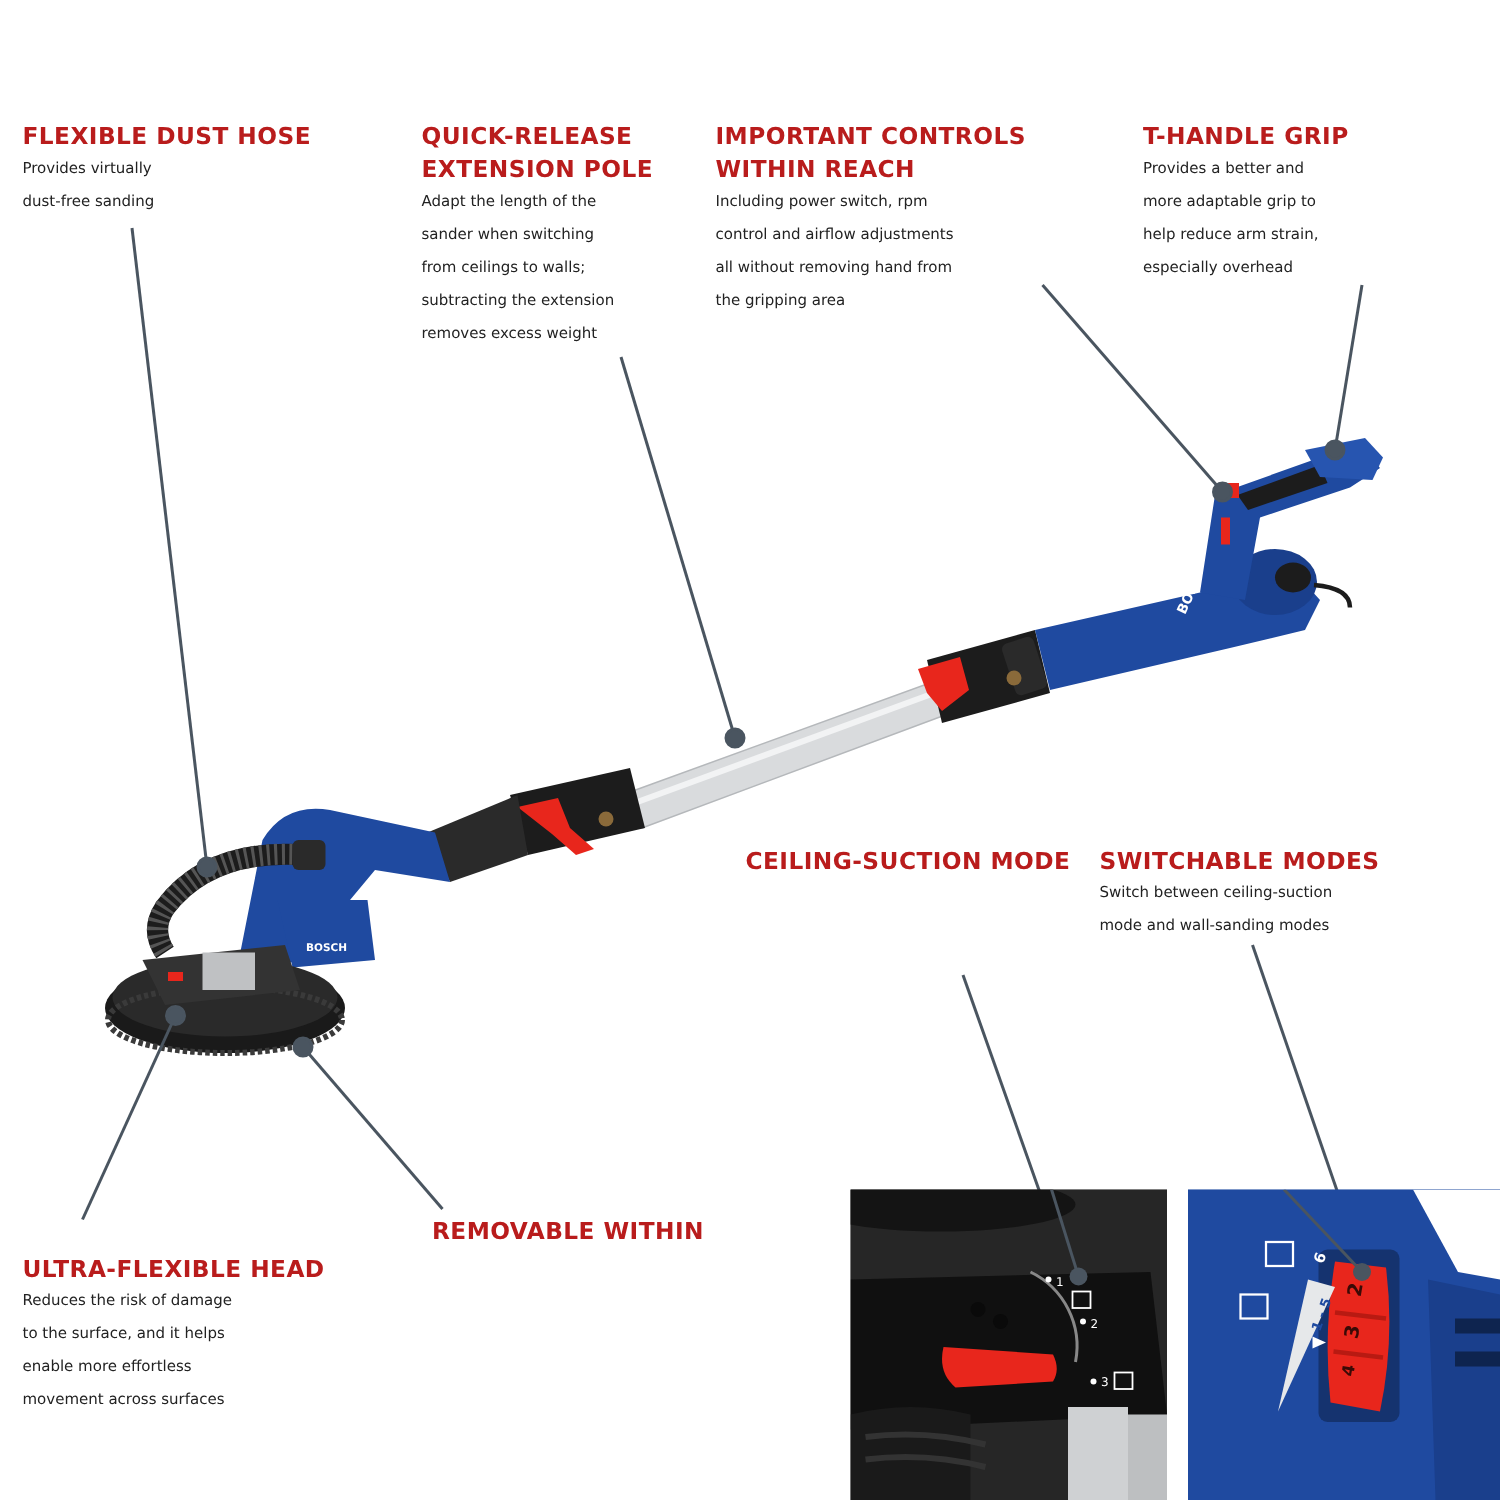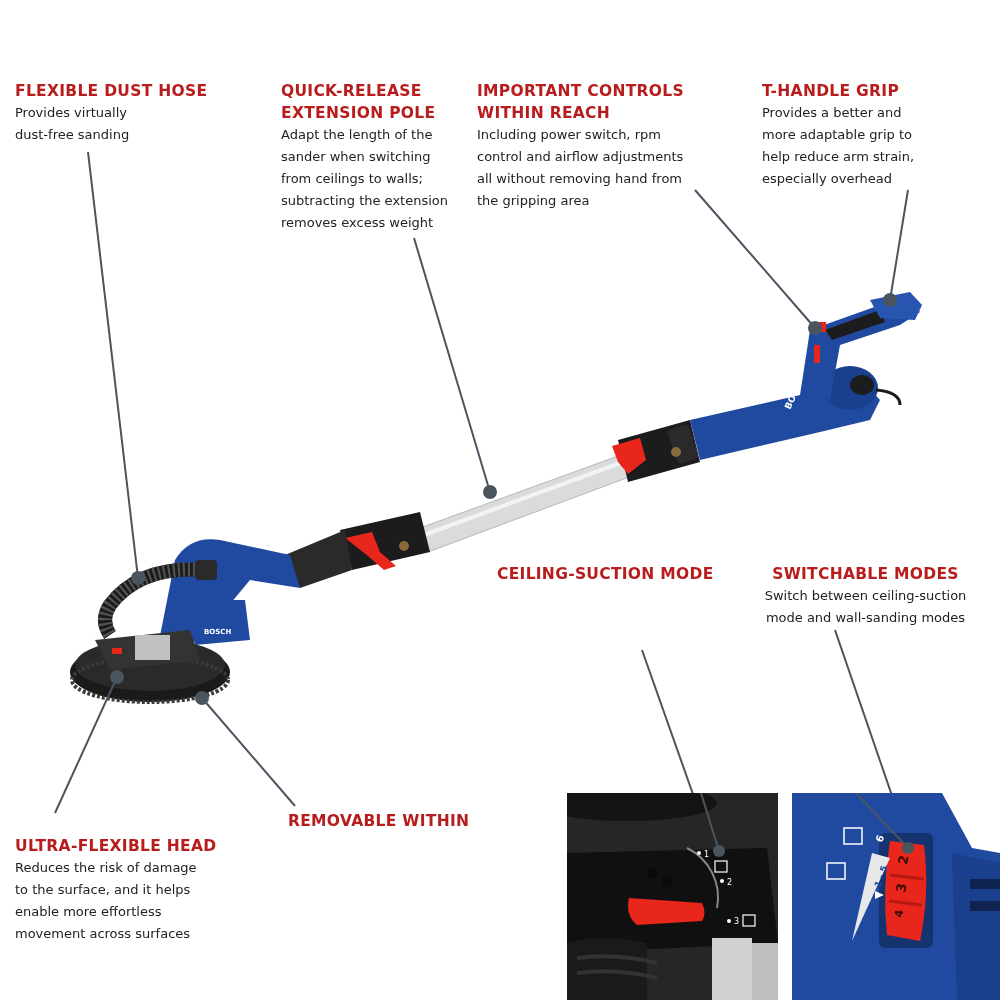--- a/index.html
+++ b/index.html
@@ -1,20 +1,20 @@
 <!DOCTYPE html>
 <html><head>
 <meta charset="utf-8">
 <style>
   html, body { margin:0; padding:0; background:#ffffff; }
   body { width:1000px; height:1000px; position:relative; overflow:hidden;
          font-family:"DejaVu Sans","Liberation Sans",sans-serif; color:#222; }
   .callout { position:absolute; }
   .callout h3 { margin:0; font-size:15.5px; font-weight:bold; letter-spacing:0.3px; line-height:22px; color:#b91c1c; }
-  .callout p { margin:0; font-size:13px; line-height:22px; color:#222; white-space:pre-line; }
+  .callout p { margin:0; font-size:10px; line-height:22px; color:#222; white-space:pre-line; }
   svg.art { position:absolute; left:0; top:0; }
   .inset { position:absolute; overflow:hidden; }
 </style>
 </head>
 <body>
 
 <div class="callout" style="left:15px;top:80px;width:230px;">
   <h3>FLEXIBLE DUST HOSE</h3>
   <p>Provides virtually
 dust-free sanding</p>
@@ -39,21 +39,21 @@
 <div class="callout" style="left:762px;top:80px;width:230px;">
   <h3>T-HANDLE GRIP</h3>
   <p>Provides a better and
 more adaptable grip to
 help reduce arm strain,
 especially overhead</p>
 </div>
 <div class="callout" style="left:497px;top:563px;width:230px;">
   <h3>CEILING-SUCTION MODE</h3>
 </div>
-<div class="callout" style="left:733px;top:563px;width:265px;text-align:center;">
+<div class="callout" style="left:733px;top:563px;width:265px;">
   <h3>SWITCHABLE MODES</h3>
   <p>Switch between ceiling-suction
 mode and wall-sanding modes</p>
 </div>
 <div class="callout" style="left:15px;top:835px;width:250px;">
   <h3>ULTRA-FLEXIBLE HEAD</h3>
   <p>Reduces the risk of damage
 to the surface, and it helps
 enable more effortless
 movement across surfaces</p>

